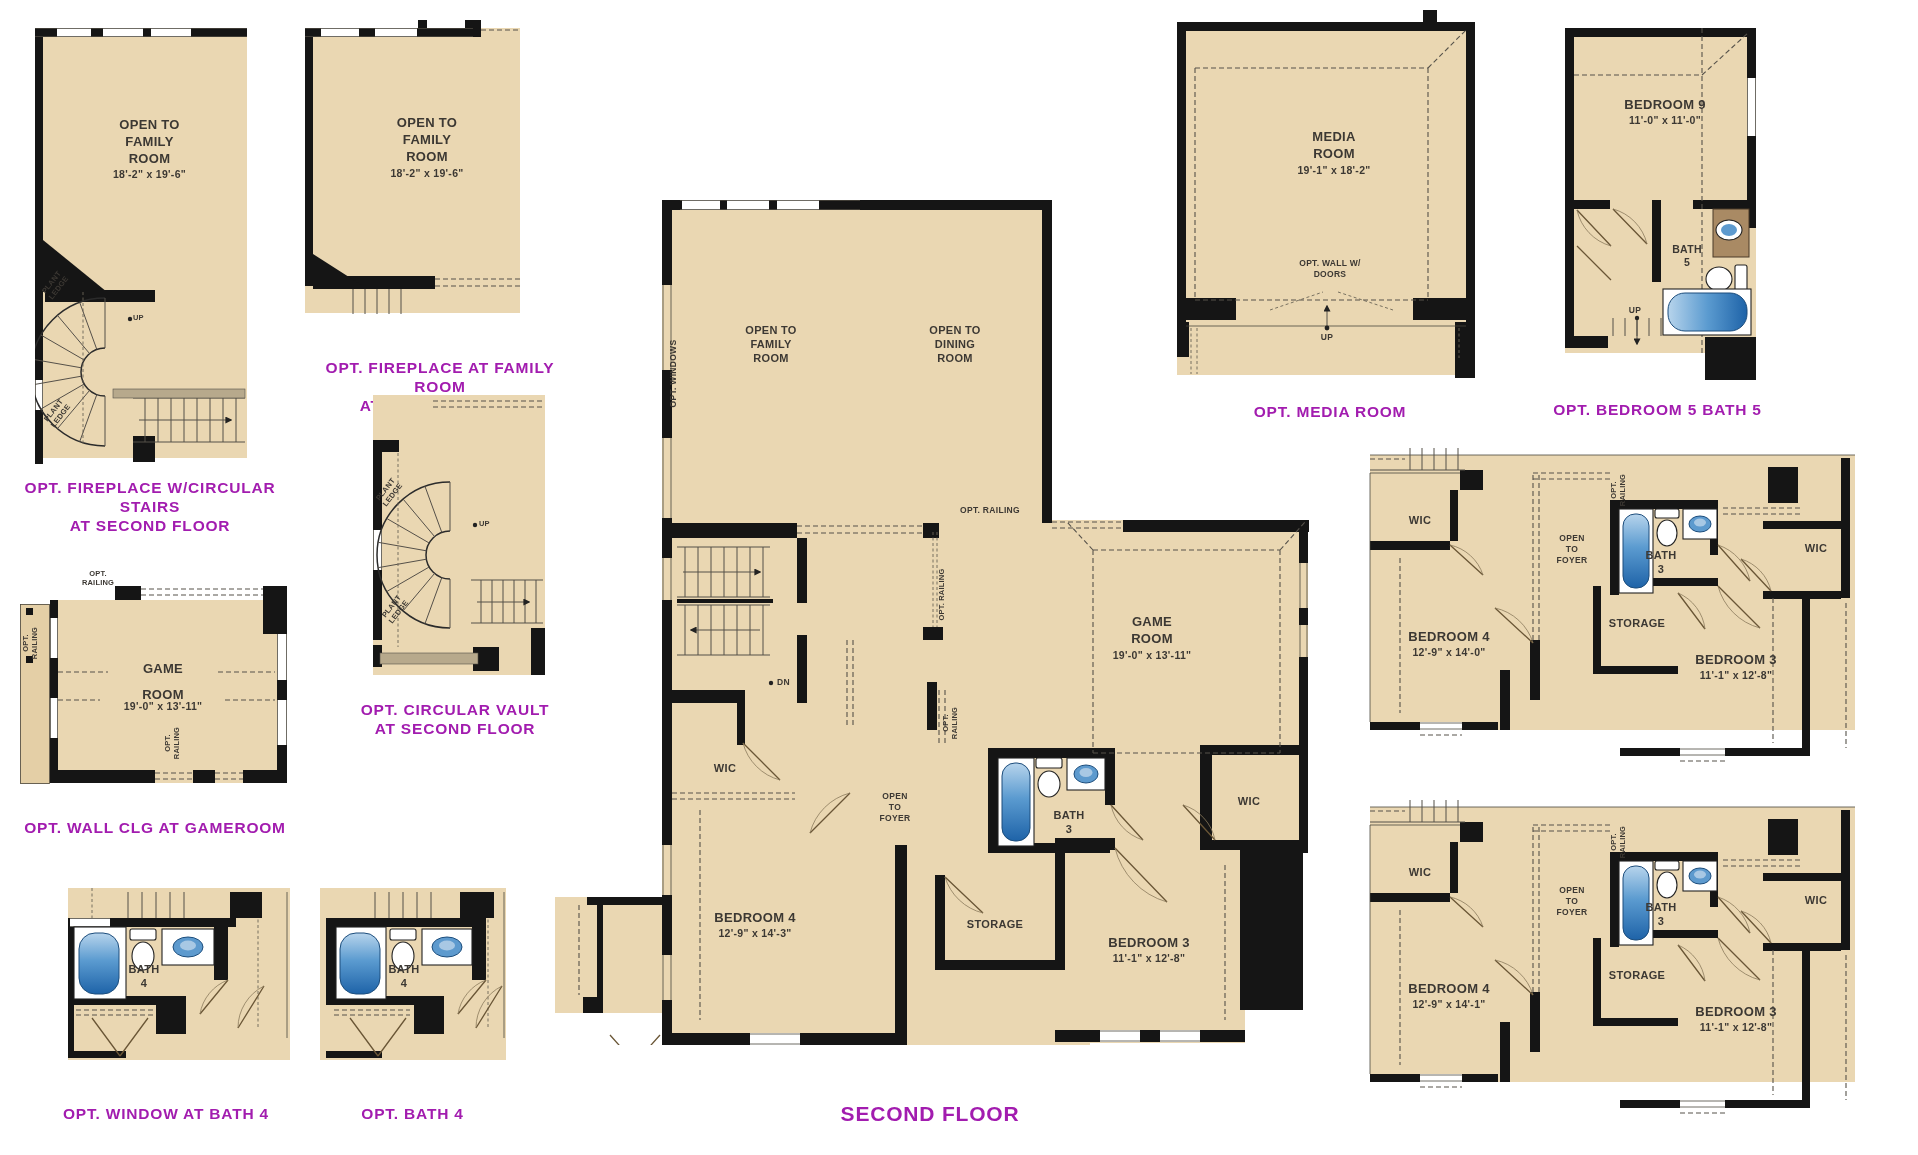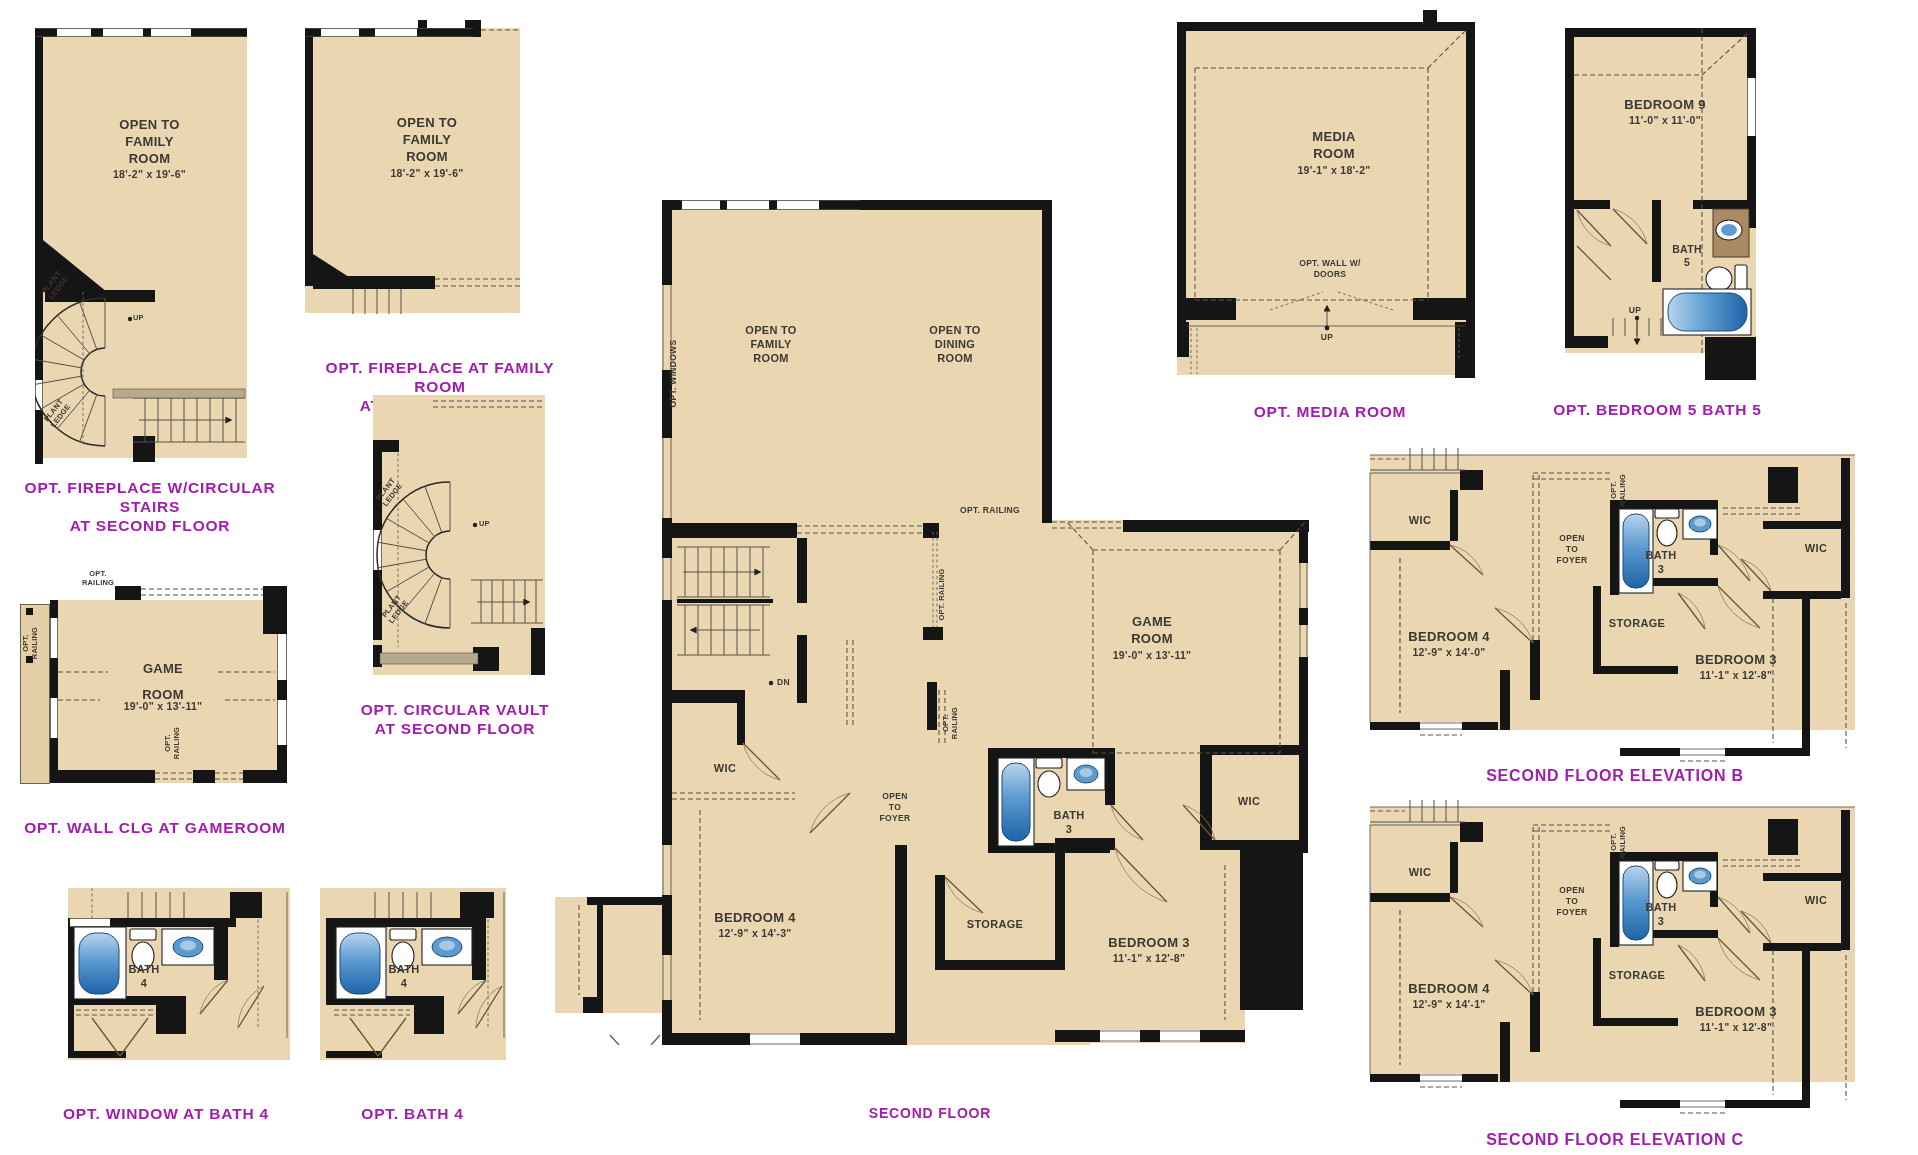--- a/index.html
+++ b/index.html
@@ -312,21 +312,21 @@
 FOYER</span>
   <span class="lbl s11" style="left:484px;top:643px;width:60px;">BATH
 3</span>
   <span class="lbl s11" style="left:664px;top:629px;width:60px;">WIC</span>
   <span class="lbl s13" style="left:110px;top:744px;width:180px;">BEDROOM 4</span>
   <span class="lbl s10" style="left:110px;top:762px;width:180px;">12'-9" x 14'-3"</span>
   <span class="lbl s11" style="left:380px;top:752px;width:120px;">STORAGE</span>
   <span class="lbl s13" style="left:504px;top:769px;width:180px;">BEDROOM 3</span>
   <span class="lbl s10" style="left:504px;top:787px;width:180px;">11'-1" x 12'-8"</span>
 </section>
-<div class="lbl cap" style="left:770px;top:1104px;width:320px;font-size:14px;">SECOND FLOOR</div>
+<div class="lbl cap" style="left:770px;top:1104px;width:320px;font-size:21px;">SECOND FLOOR</div>
 
 
 <section class="panel" style="left:1175px;top:10px;width:305px;height:370px;">
   <svg class="plan" viewBox="0 0 305 370" width="305" height="370">
     <rect class="flr" x="2" y="12" width="298" height="353"></rect>
     <path class="w" d="M2,12h296v9h-296z M2,12h9v300h-9z M291,12h9v300h-9z M248,0h14v12h-14z
       M11,288h50v22h-50z M238,288h53v22h-53z M2,312h12v35h-12z M280,312h20v56h-20z"></path>
     <path class="dash" d="M20,58h233 M20,58v232 M253,58v232 M20,290h233 M253,58l38,-38"></path>
     <path class="dash2" d="M16,318v46 M22,318v46 M284,318v30"></path>
     <path class="ln" d="M11,316h280"></path>
@@ -426,21 +426,20 @@
 RAILING</span>
   <span class="lbl s11" style="left:266px;top:105px;width:60px;">BATH
 3</span>
   <span class="lbl s11" style="left:421px;top:98px;width:60px;">WIC</span>
   <span class="lbl s13" style="left:4px;top:185px;width:160px;">BEDROOM 4</span>
   <span class="lbl s10" style="left:4px;top:203px;width:160px;">12'-9" x 14'-0"</span>
   <span class="lbl s11" style="left:212px;top:173px;width:120px;">STORAGE</span>
   <span class="lbl s13" style="left:291px;top:208px;width:160px;">BEDROOM 3</span>
   <span class="lbl s10" style="left:291px;top:226px;width:160px;">11'-1" x 12'-8"</span>
 </section>
-<div class="lbl cap" style="left:1365px;top:766px;width:500px;font-size:16px;">SECOND FLOOR ELEVATION B</div>
 
 
 <section class="panel" style="left:1365px;top:795px;width:500px;height:325px;">
   <svg class="plan" viewBox="0 0 500 320" width="500" height="320">
     <rect class="flr" x="5" y="12" width="485" height="275"></rect>
     <path class="wht" d="M5,287h130v33h-130z M135,297h120v23h-120z M255,313h235v7h-235z"></path>
     <path class="w" d="M95,27h23v20h-23z M5,98h80v9h-80z M85,47h8v51h-8z M165,197h10v60h-10z
       M245,57h108v9h-108z M245,57h9v95h-9z M345,57h8v55h-8z M248,135h105v8h-105z
       M228,143h8v88h-8z M228,223h85v8h-85z M135,227h10v60h-10z M5,279h128v8h-128z
       M255,305h190v8h-190z M437,148h8v165h-8z M398,78h78v8h-78z M398,148h78v8h-78z
@@ -477,15 +476,14 @@
 RAILING</span>
   <span class="lbl s11" style="left:266px;top:105px;width:60px;">BATH
 3</span>
   <span class="lbl s11" style="left:421px;top:98px;width:60px;">WIC</span>
   <span class="lbl s13" style="left:4px;top:185px;width:160px;">BEDROOM 4</span>
   <span class="lbl s10" style="left:4px;top:203px;width:160px;">12'-9" x 14'-1"</span>
   <span class="lbl s11" style="left:212px;top:173px;width:120px;">STORAGE</span>
   <span class="lbl s13" style="left:291px;top:208px;width:160px;">BEDROOM 3</span>
   <span class="lbl s10" style="left:291px;top:226px;width:160px;">11'-1" x 12'-8"</span>
 </section>
-<div class="lbl cap" style="left:1365px;top:1130px;width:500px;font-size:16px;">SECOND FLOOR ELEVATION C</div>
 
 </div>
 
 </body></html>

